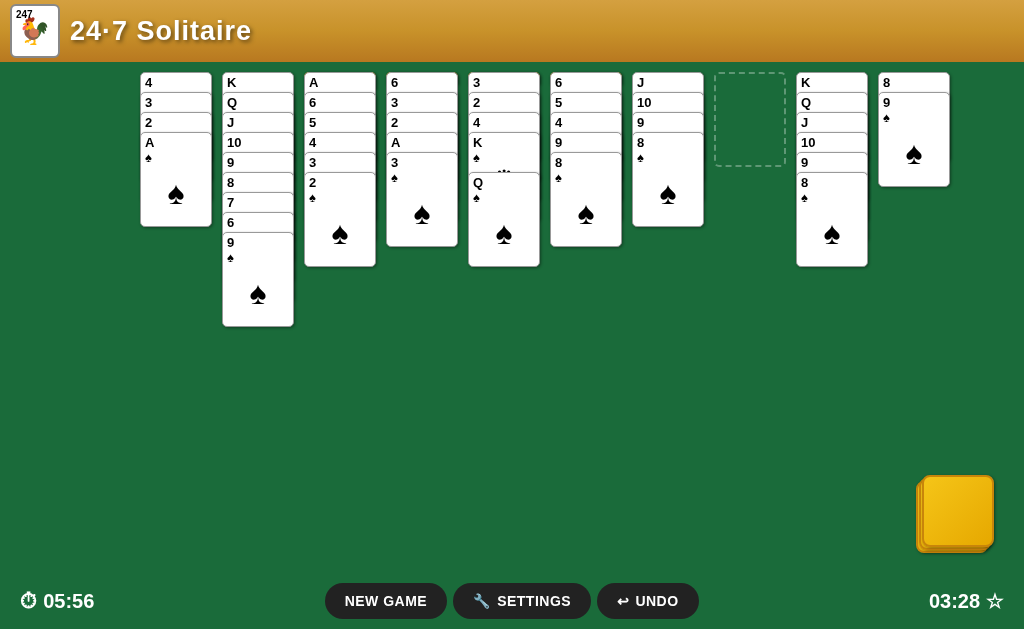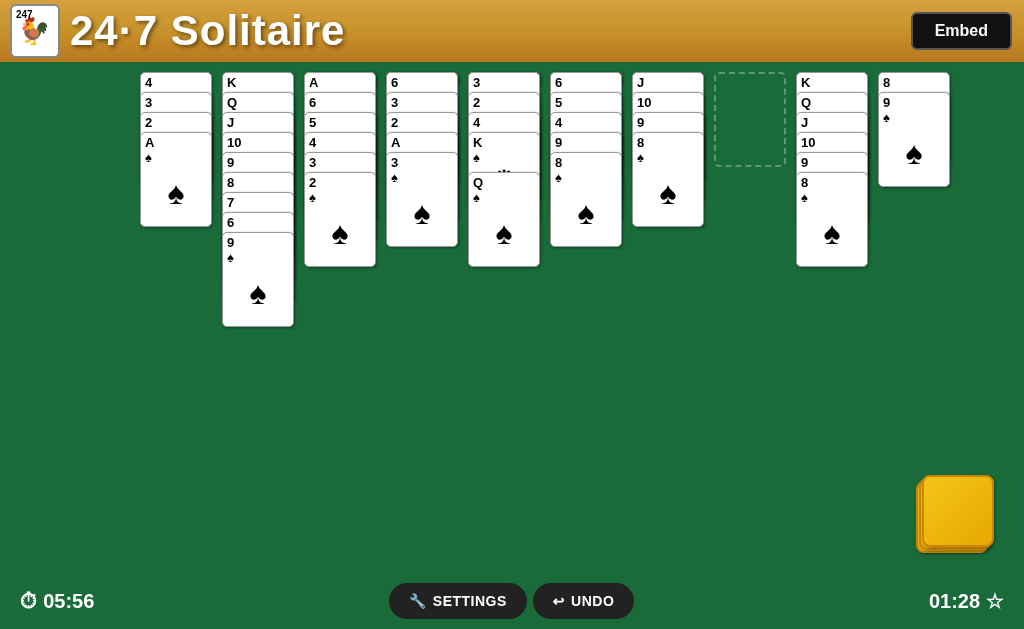--- a/index.html
+++ b/index.html
@@ -42,21 +42,21 @@
       color: #000;
       position: absolute;
       top: 3px;
       left: 4px;
     }
     #logo-card .logo-rooster {
       font-size: 26px;
     }
 
     #game-title {
-      font-size: 42px;
+      font-size: 27px;
       font-weight: bold;
       color: #fff;
       text-shadow: 2px 2px 4px rgba(0,0,0,0.5);
       letter-spacing: 1px;
     }
 
     #embed-btn {
       position: absolute;
       right: 12px;
       top: 50%;
@@ -254,21 +254,20 @@
   </style>
 </head>
 <body>
 
 <div id="header">
   <div id="logo-card">
     <div class="logo-top">247</div>
     <div class="logo-rooster">🐓</div>
   </div>
   <div id="game-title">24·7 Solitaire</div>
-  <button id="embed-btn">Embed</button>
 </div>
 
 <div id="game-area">
 
   <div id="tableau" style="position:relative; flex:1;">
 
     <div class="column" style="left:140px; top:10px; position:absolute;">
       <div class="card" style="top:0; height:90px;">
         <span class="rank">4</span>
           <span class="suit">♠</span>
@@ -544,28 +543,29 @@
 
   </div>
 
   <div id="bottom-bar">
     <div id="timer-left">
       <span class="clock-icon">⏱</span>
       <span>05:56</span>
     </div>
 
     <div id="bottom-buttons">
+      <button class="bottom-btn">NEW GAME</button>
       <button class="bottom-btn">
         <span>🔧</span>
         <span>SETTINGS</span>
       </button>
       <button class="bottom-btn">
         <span>↩</span>
         <span>UNDO</span>
       </button>
     </div>
 
     <div id="timer-right">
-      <span>01:28</span>
+      <span>03:28</span>
       <span style="font-size:20px;">☆</span>
     </div>
   </div>
 </div>
 
 </body></html>

